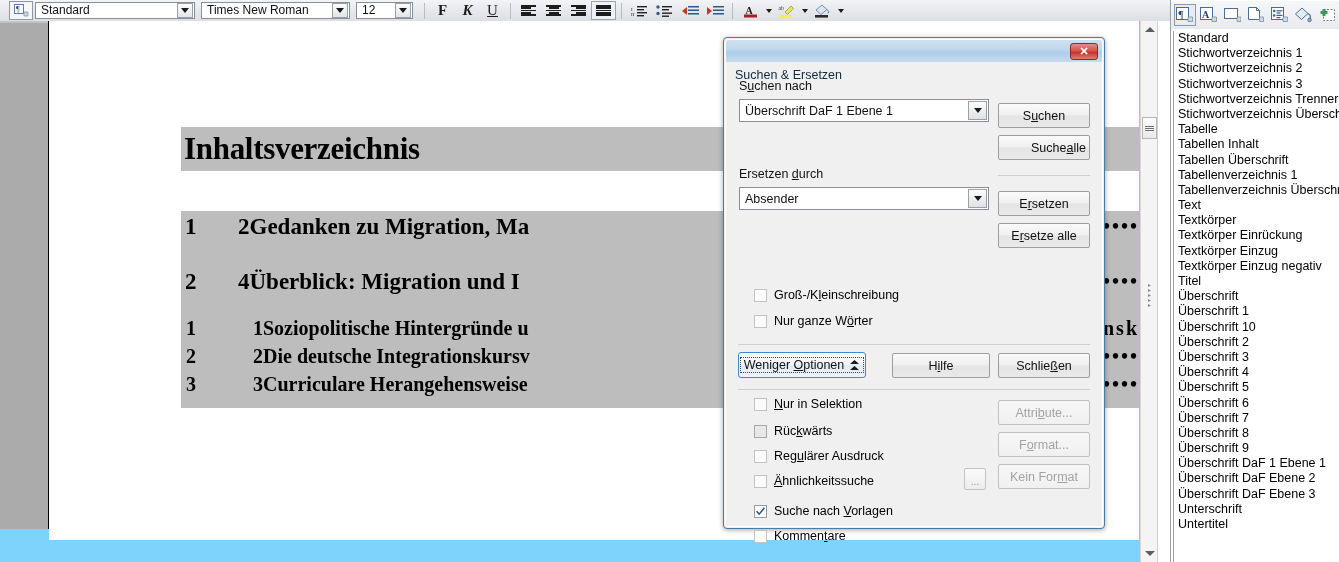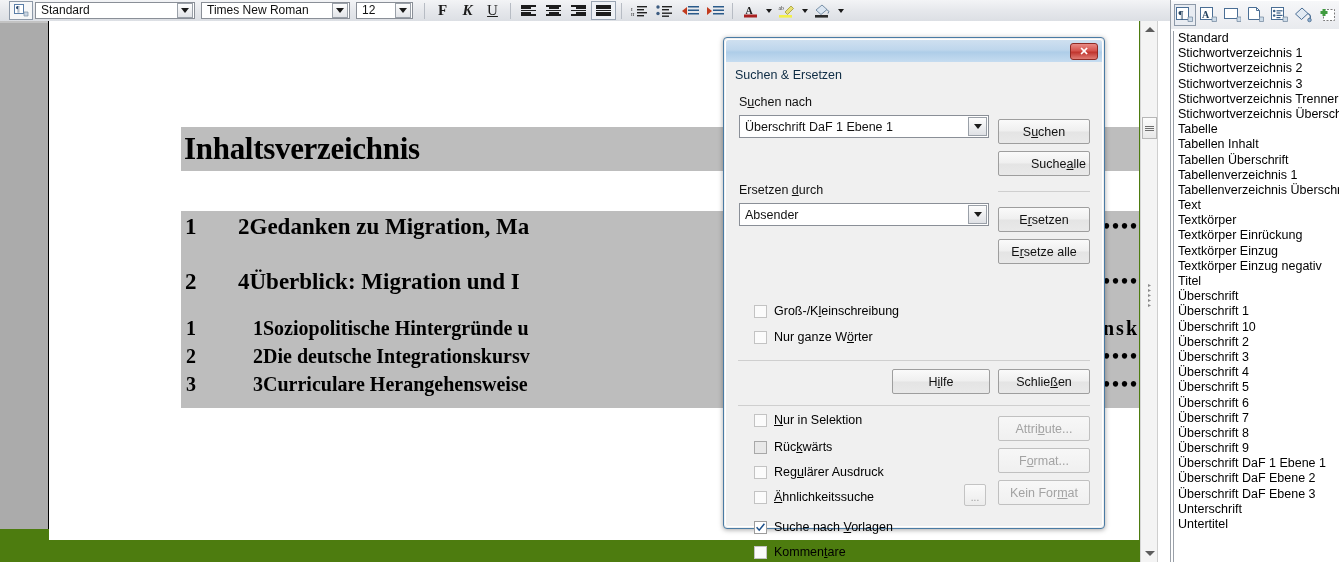--- a/index.html
+++ b/index.html
@@ -53,21 +53,21 @@
   .tb-overflow{
     position:absolute;right:0;top:0;width:13px;height:20px;
     display:flex;align-items:flex-end;justify-content:center;padding-bottom:3px;box-sizing:border-box;
   }
 
   
   .alg{width:15px;height:11px;display:flex;flex-direction:column;justify-content:space-between;}
   .alg i{display:block;height:1.6px;background:#1d1d1d;}
 
   
-  .docarea{position:absolute;left:0;top:21px;width:1339px;height:541px;background:#4d7c0f;overflow:hidden;}
+  .docarea{position:absolute;left:0;top:21px;width:1339px;height:541px;background:#7dd3fc;overflow:hidden;}
   .leftgray{position:absolute;left:0;top:0;width:48px;height:508px;background:#ababab;border-right:1px solid #000;}
   .leftgray-top{position:absolute;left:0;top:0;width:48px;height:2px;background:#c3c3c3;}
   .page{position:absolute;left:49px;top:0;width:1090px;height:519px;background:#fff;}
   .page-topline{position:absolute;left:49px;top:0;width:1090px;height:1px;background:#d8d8d8;}
 
   .toc{position:absolute;left:181px;top:0;width:958px;}
   .tocrow{position:relative;font-family:"Liberation Serif",serif;font-weight:bold;color:#000;}
   .shade{background:#bdbdbd;}
   .toc-title{font-size:31px;line-height:44px;padding-left:3px;letter-spacing:-0.3px;}
   .gap-white{height:40px;background:#fff;}
@@ -125,21 +125,21 @@
     display:flex;align-items:center;
   }
   .dlg-title .t{font-size:12.5px;color:#0d2b43;padding-left:9px;margin-top:48px;}
   .dlg-close{
     position:absolute;right:4px;top:3px;width:28px;height:17px;
     background:linear-gradient(to bottom,#e88b86 0%,#d5534c 45%,#c0352e 55%,#e07c74 100%);
     border:1px solid #8e2a24;border-radius:3px;
     display:flex;align-items:center;justify-content:center;
     color:#fff;font-size:11px;font-weight:bold;box-sizing:border-box;
   }
-  .dlg-body{position:absolute;left:2px;top:24px;width:376px;bottom:2px;margin-top:16px;}
+  .dlg-body{position:absolute;left:2px;top:24px;width:376px;bottom:2px;}
 
   .lbl{font-size:12.5px;color:#111;}
   .lbl u{text-decoration:underline;}
   .dim{color:#000000;}
 
   .fld{
     position:absolute;height:23px;border:1px solid #8a8f97;background:#fff;
     display:flex;align-items:center;box-sizing:border-box;
   }
   .fld .fv{flex:1;padding-left:5px;font-size:12.5px;color:#111;white-space:nowrap;overflow:hidden;}
@@ -565,20 +565,31 @@
         <span class="cbbox off"></span>
         <span class="cbl dim"><span>Groß-/K</span><u>l</u><span>einschreibung</span></span>
       </div>
       <div class="cb" style="left:28px;top:252px;">
         <span class="cbbox off"></span>
         <span class="cbl dim"><span>Nur ganze W</span><u>ö</u><span>rter</span></span>
       </div>
 
       <div class="hrule" style="left:12px;top:282px;width:352px;"></div>
 
+      <div class="btn focus" style="left:12px;top:290px;width:128px;height:26px;">
+        <span class="inner">
+          <span><span>Weniger </span><u>O</u><span>ptionen</span></span>
+          <span class="updown">
+            <svg width="11" height="13" viewBox="0 0 11 13">
+                <path d="M5.5 1 L10 5 L1 5 Z" fill="#1a1a1a"></path>
+                <path d="M5.5 7 L10 11 L1 11 Z" fill="#1a1a1a"></path>
+              </svg>
+          </span>
+        </span>
+      </div>
       <div class="btn" style="left:166px;top:291px;width:98px;">
           <span>H</span>
           <u>i</u>
           <span>lfe</span>
         </div>
       <div class="btn" style="left:272px;top:291px;width:92px;">
           <span>Schlie</span>
           <u>ß</u>
           <span>en</span>
         </div>

